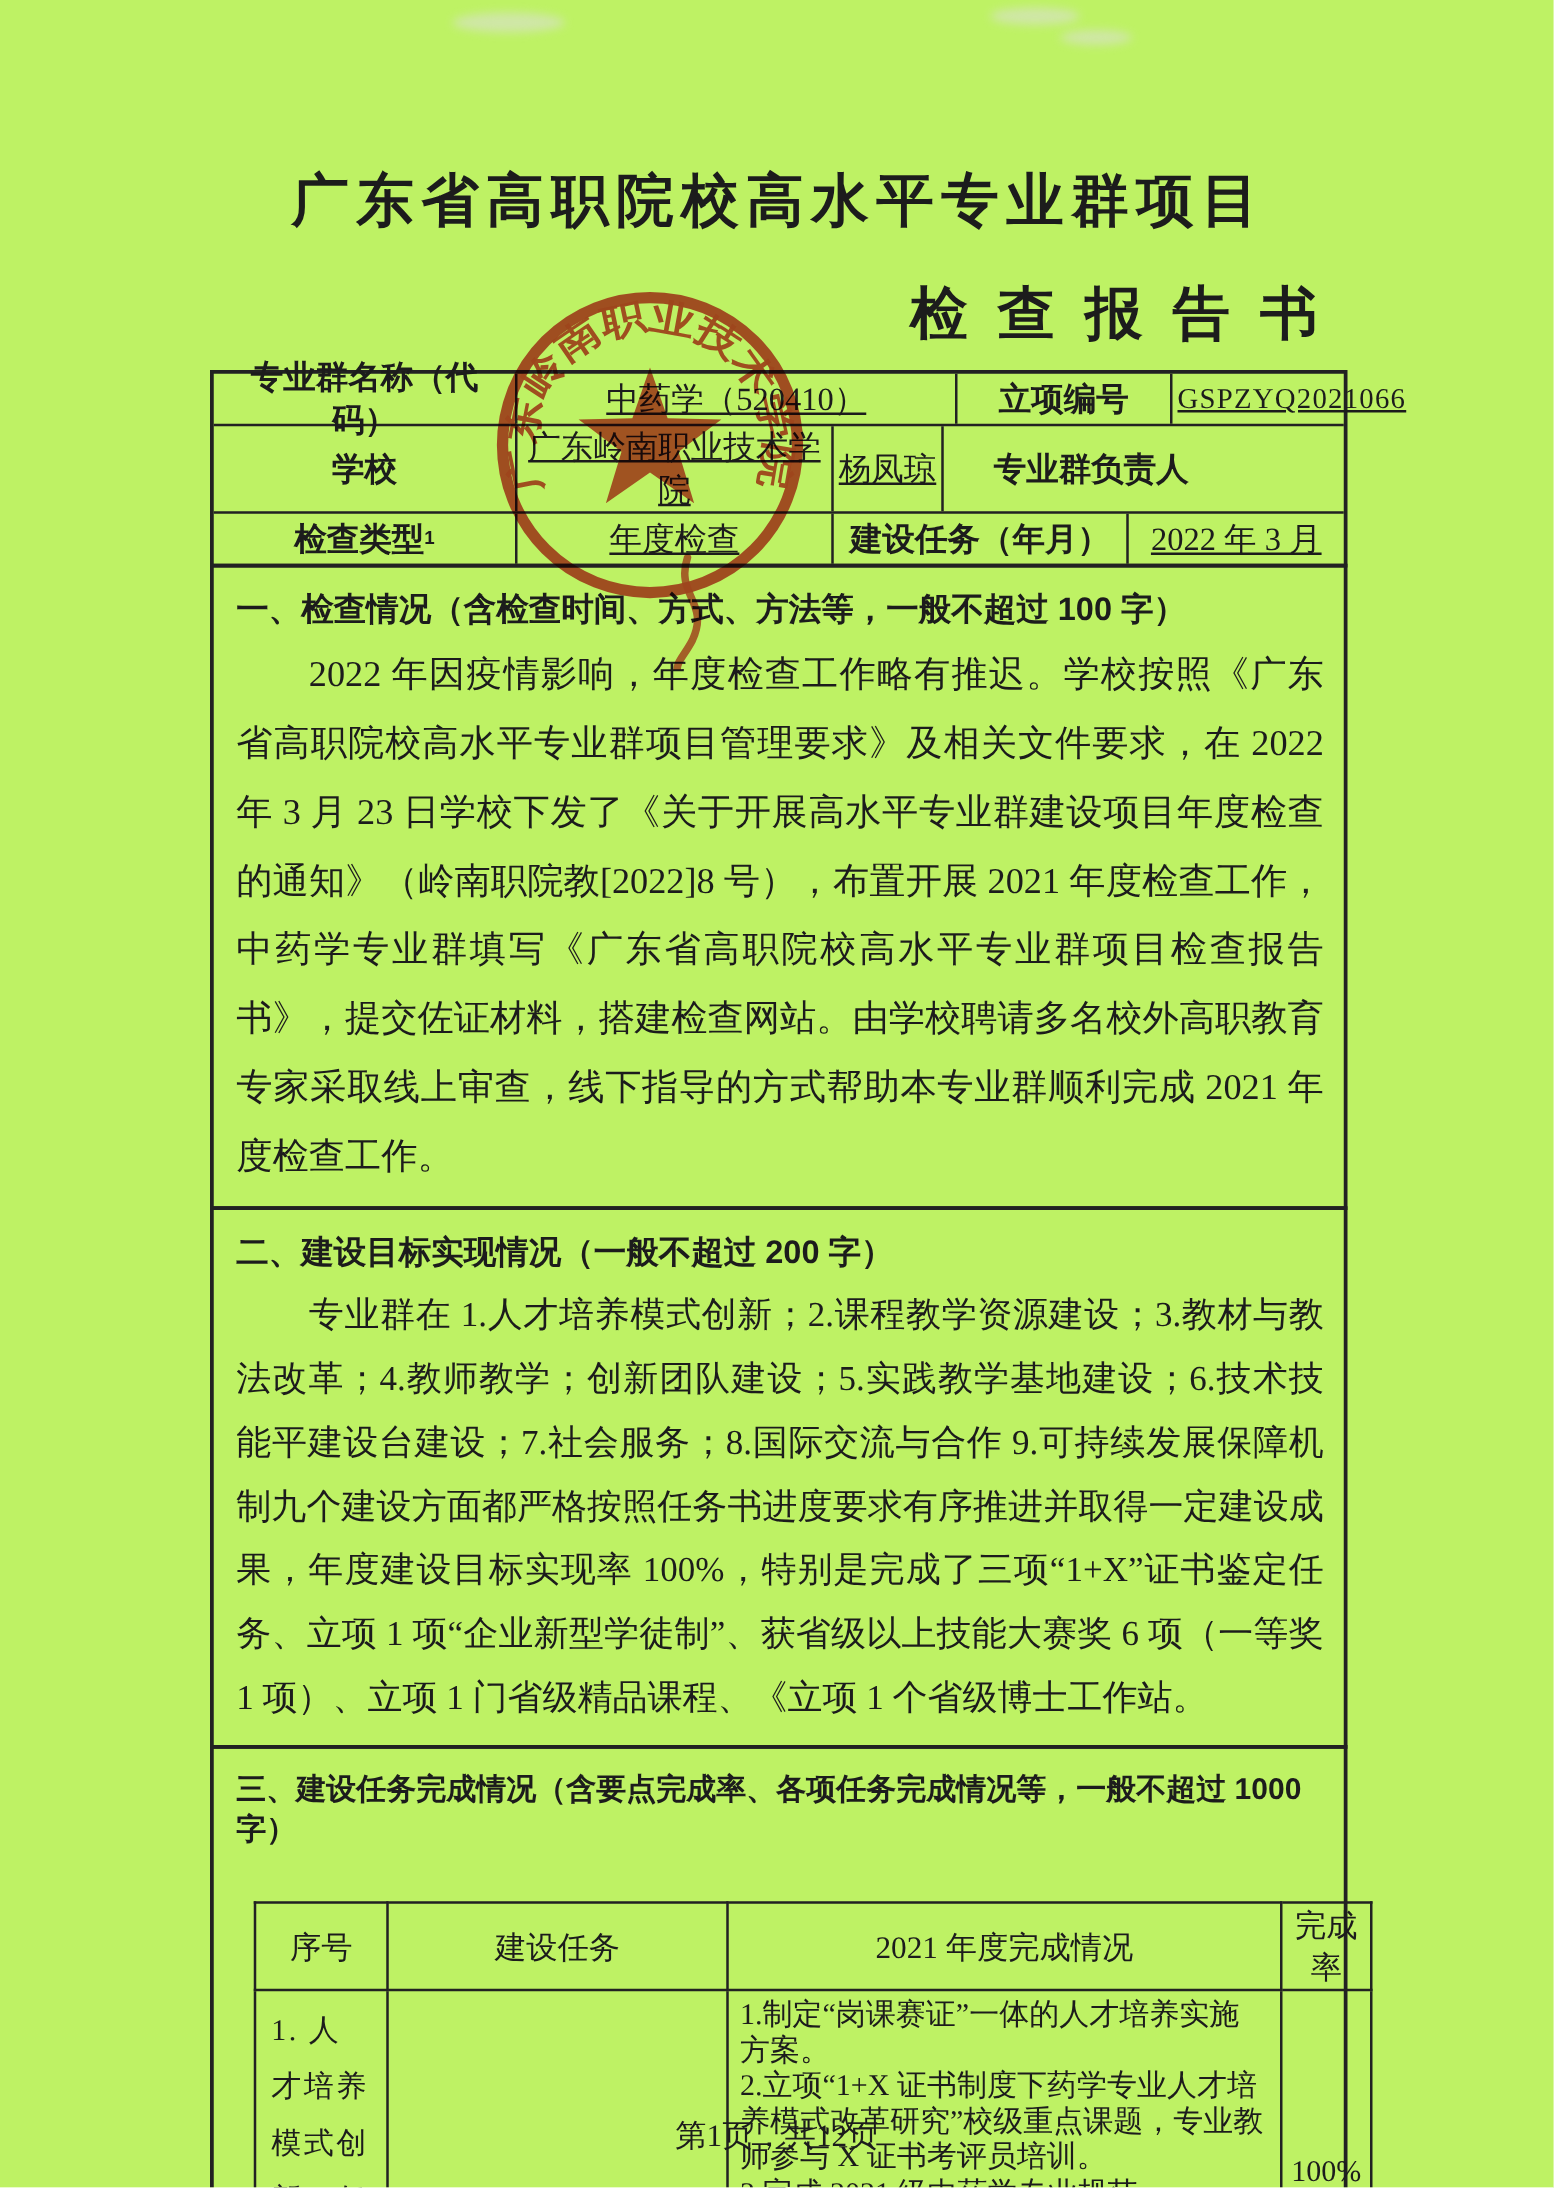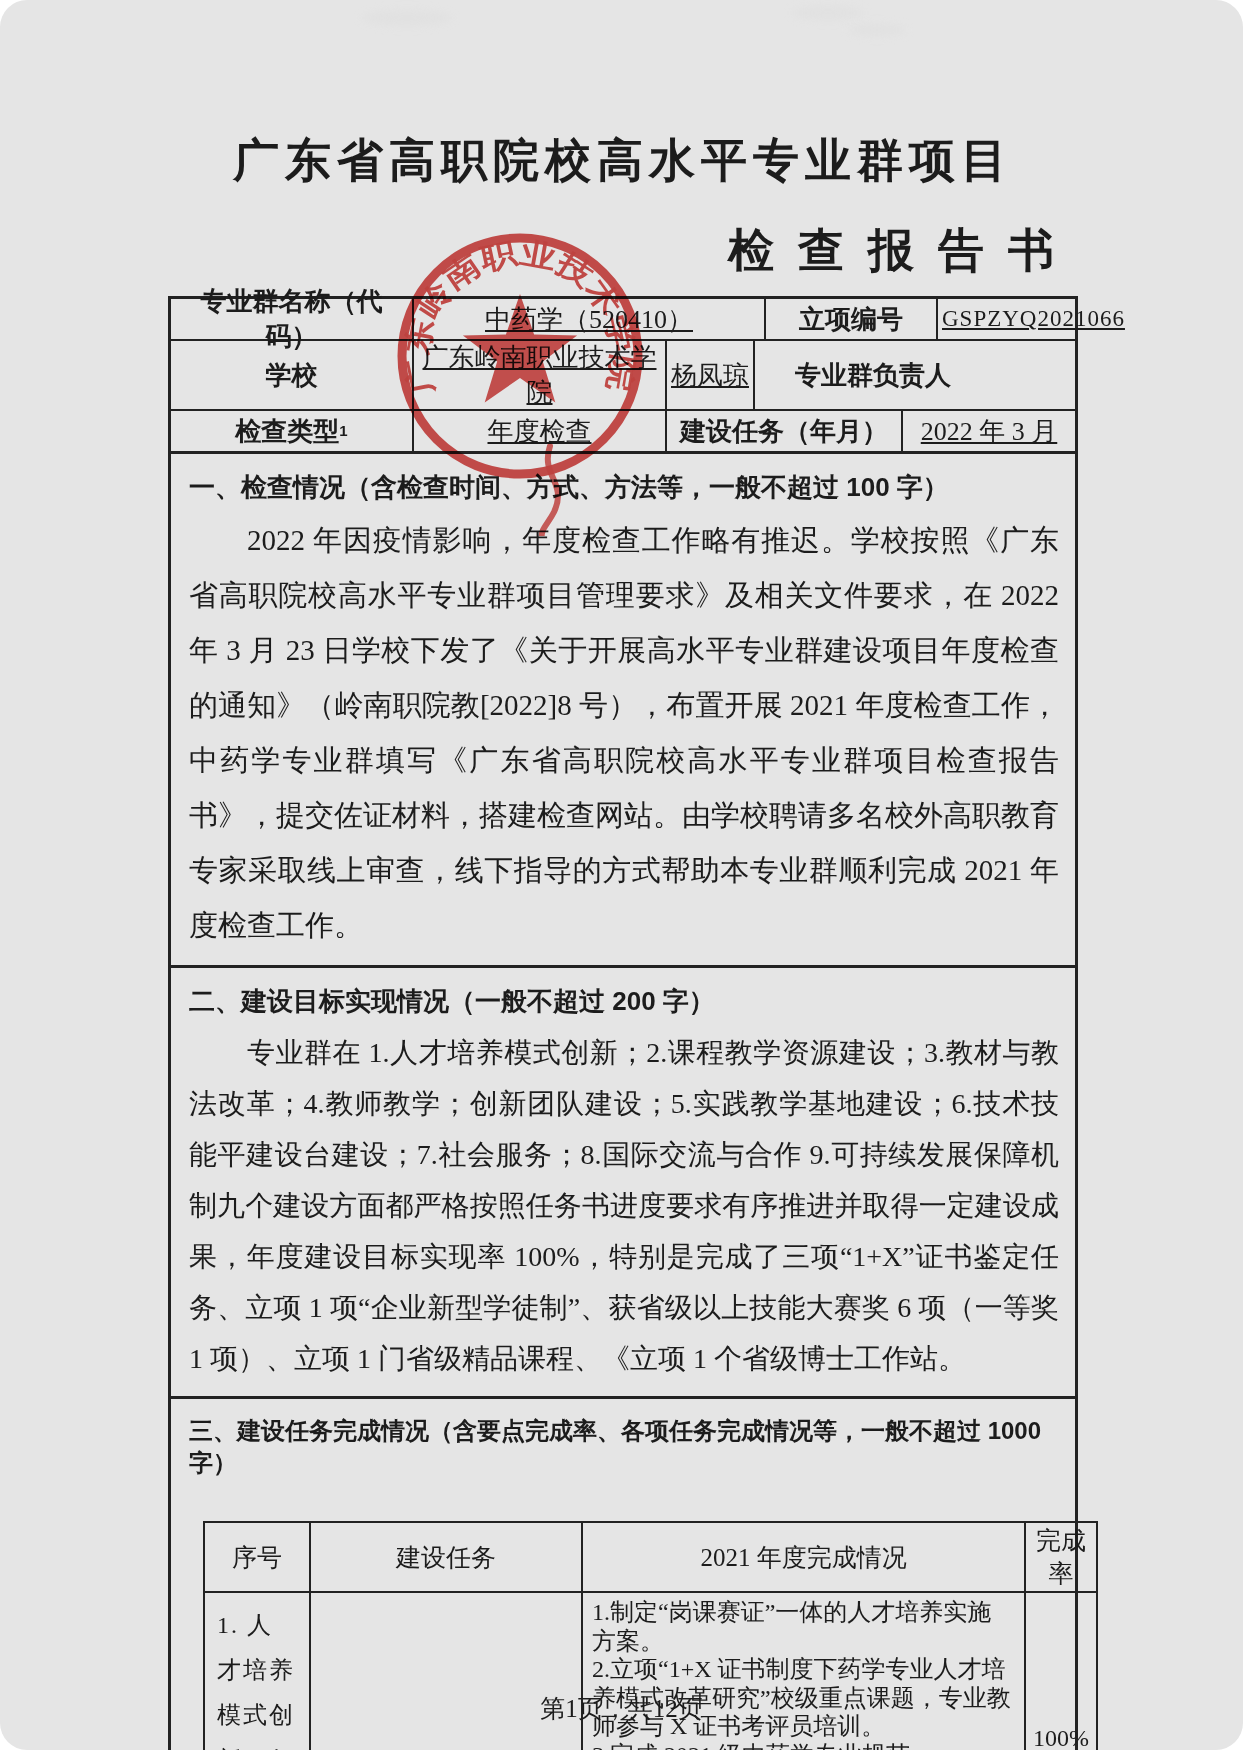--- a/index.html
+++ b/index.html
@@ -1,21 +1,20 @@
 <!DOCTYPE html>
 <html><head>
 <meta charset="utf-8">
 <style>
   html,body { margin:0; padding:0; background:#ffffff; }
   .page {
     position:relative; width:1243px; height:1750px;
-    background:#e5e5e5; overflow:hidden;
+    background:#bef264; overflow:hidden;
     font-family:"Liberation Serif","DejaVu Serif",serif;
     color:#1c1c1c;
-    border-radius:27px;
   }
   .smudge { position:absolute; border-radius:50%; filter:blur(4px); opacity:.55; background:#dedede; }
   .content { position:absolute; left:168px; top:130px; width:910px; }
 
   .title1 { margin:0 0 28px 0; text-align:center; font-size:46px; font-weight:700; letter-spacing:6px; }
   .title2 { margin:0 0 14px 0; text-align:right; font-size:46px; font-weight:700; letter-spacing:24px; text-indent:24px; }
 
   
   .itable { border:3px solid #222; }
   .itrow { display:flex; align-items:stretch; }

